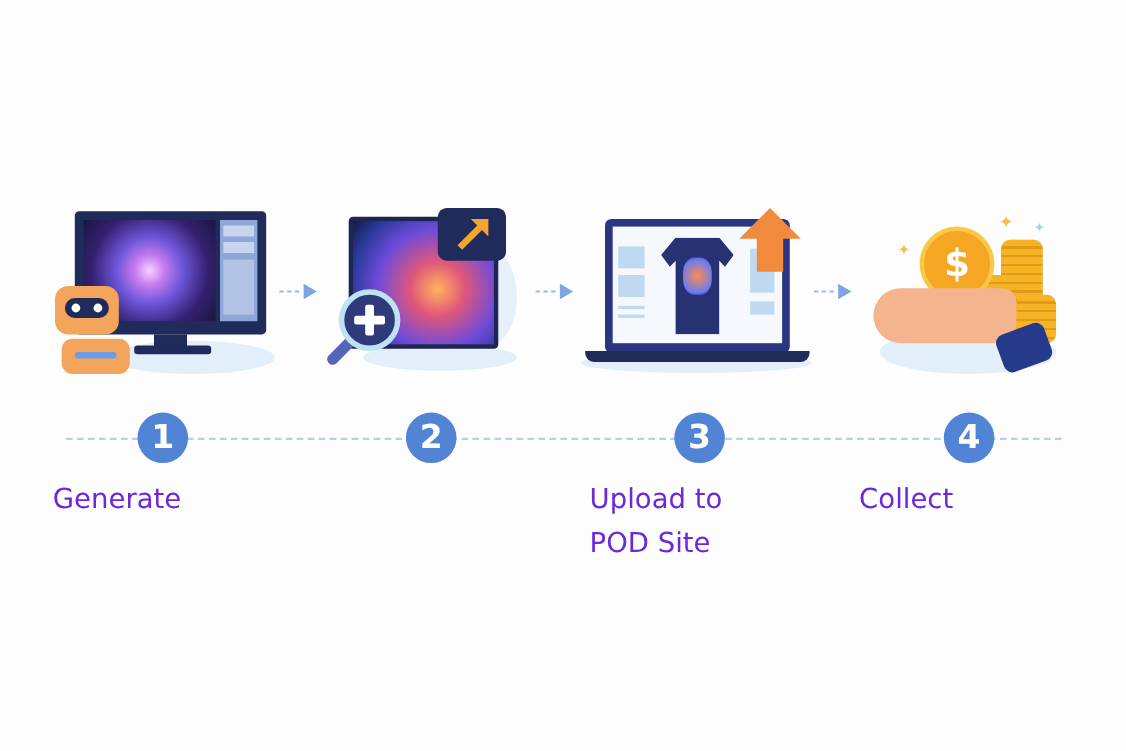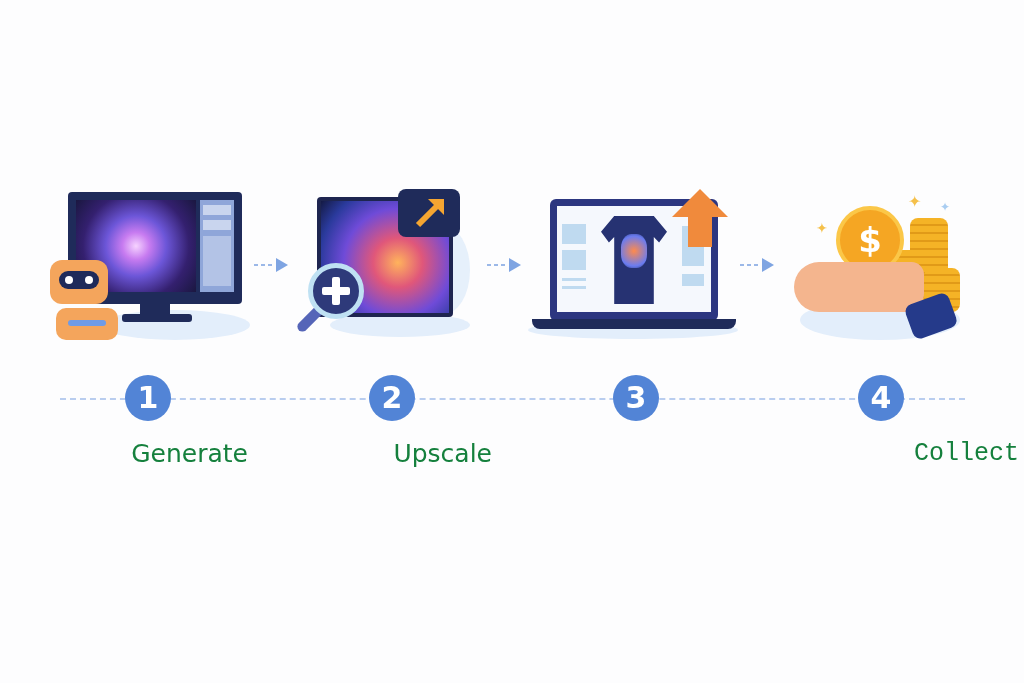--- a/index.html
+++ b/index.html
@@ -1,20 +1,20 @@
 <!DOCTYPE html>
 <html><head>
 <meta charset="utf-8">
 <style>
   html, body { margin:0; padding:0; }
   body { width:1024px; height:683px; background:#fdfdfe; position:relative; overflow:hidden; font-family:"DejaVu Sans", sans-serif; }
   .abs { position:absolute; }
   .timeline { position:absolute; left:60px; top:398px; width:905px; border-top:2px dashed #b9cdef; }
   .badge { position:absolute; width:46px; height:46px; border-radius:50%; background:#5284d6; color:#fff; font-weight:bold; font-size:30px; line-height:46px; text-align:center; top:375px; }
-  .label { position:absolute; top:434px; width:200px; text-align:right; color:#15803d; font-size:25px; line-height:40px; }
+  .label { position:absolute; top:434px; width:200px; text-align:left; color:#6d28d9; font-size:25px; line-height:40px; }
   .arrow { position:absolute; top:257px; width:40px; height:16px; }
   .shadow { position:absolute; border-radius:50%; background:#e3eefb; }
 </style>
 </head>
 <body>
 
 <div class="timeline"></div>
 
 <div class="abs" style="left:40px;top:180px;width:220px;height:170px;">
   <div class="shadow" style="left:60px;top:130px;width:150px;height:30px;"></div>
@@ -121,19 +121,20 @@
 
 <div class="badge" style="left:125px;">1</div>
 <div class="badge" style="left:369px;">2</div>
 <div class="badge" style="left:613px;">3</div>
 <div class="badge" style="left:858px;">4</div>
 
 <div class="label" style="left:48px;">
   <div>Generate</div>
 </div>
 <div class="label" style="left:292px;">
-  <div>Upscale</div>
 </div>
 <div class="label" style="left:536px;">
+  <div>Upload to</div>
+  <div>POD Site</div>
 </div>
-<div class="label" style="left:819px;font-family:Liberation Mono, monospace;">
+<div class="label" style="left:781px;">
   <div>Collect</div>
 </div>
 
 </body></html>

